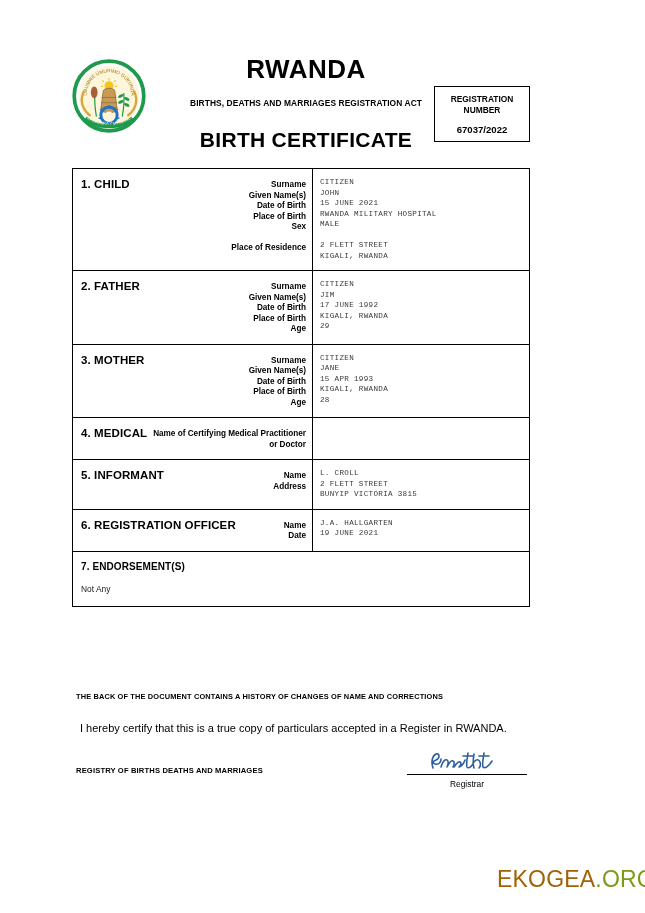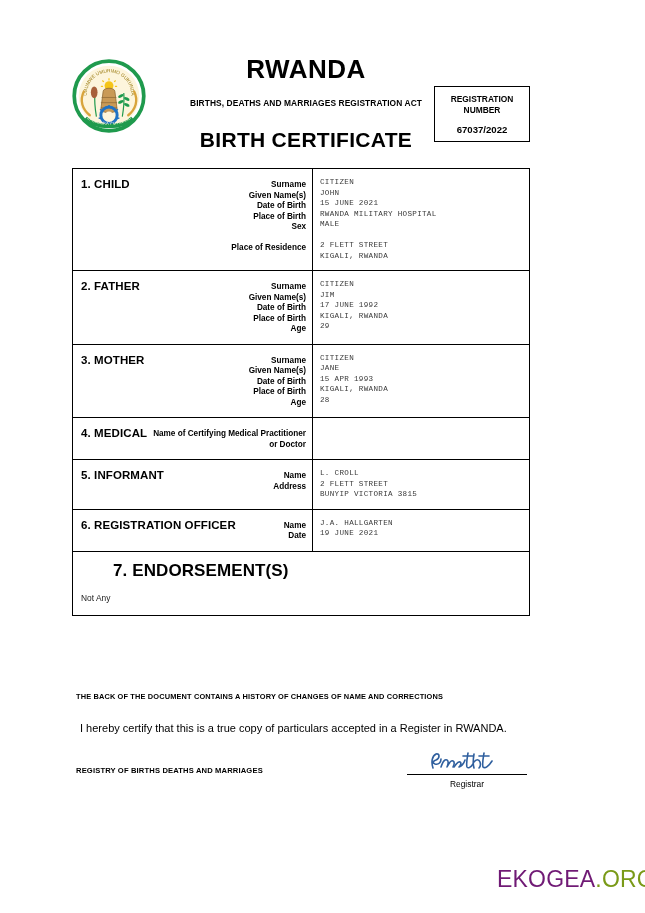--- a/index.html
+++ b/index.html
@@ -136,24 +136,23 @@
   }
   .col-right .val { display: block; white-space: nowrap; }
   .col-right .val.gap { margin-top: 10.5px; }
 
   
   .endorse-row {
     padding: 9px 10px 12px 8px;
     box-sizing: border-box;
   }
   .endorse-title {
-    font-size: 17px;
+    font-size: 10px;
     font-weight: bold;
     letter-spacing: 0.1px;
-    margin-left: 32px;
   }
   .endorse-body {
     font-size: 8.4px;
     margin-top: 12px;
     color: #1a1a1a;
   }
 
   
   .footer {
     position: absolute;
@@ -208,21 +207,21 @@
 
   
   .brand {
     position: absolute;
     left: 497px;
     top: 866px;
     font-size: 23px;
     letter-spacing: 0.2px;
     white-space: nowrap;
   }
-  .brand .b-name { color: #701a75; }
+  .brand .b-name { color: #a16207; }
   .brand .b-tld  { color: #7a9a18; }
 </style>
 </head>
 <body>
 
 <div class="header">
 
   <div class="emblem">
     <svg viewBox="0 0 100 100" width="74" height="76">
       <circle cx="50" cy="50" r="47" fill="none" stroke="#1f9a4d" stroke-width="5"></circle>

